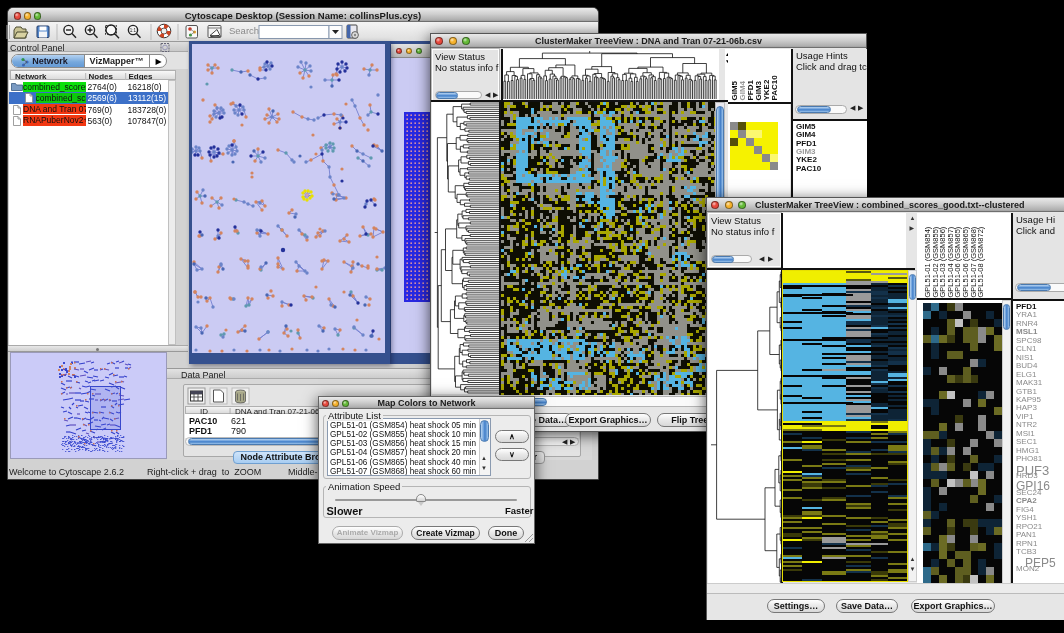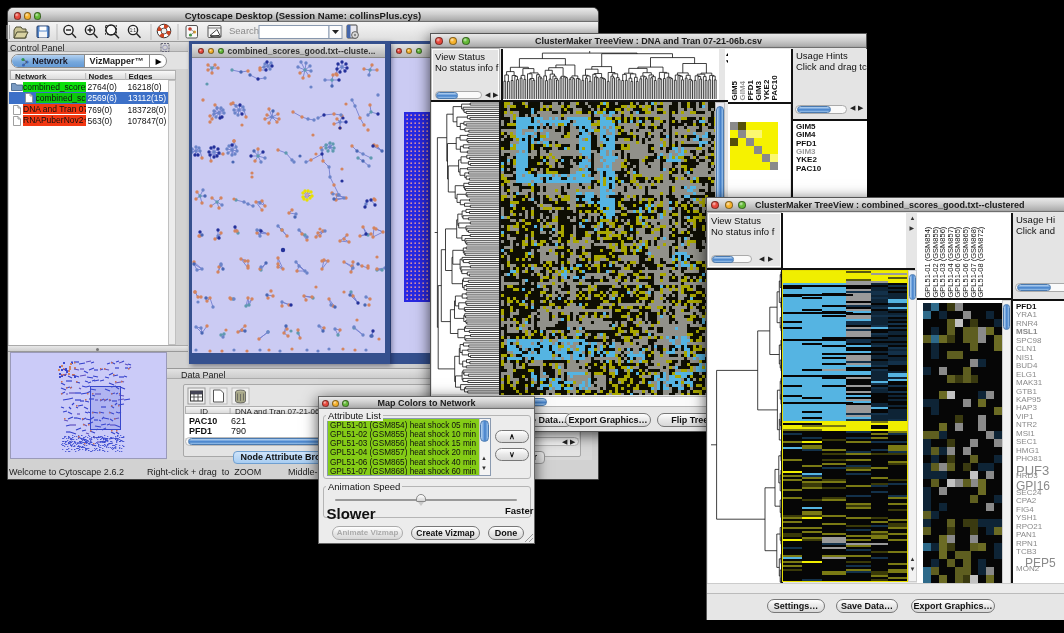--- a/index.html
+++ b/index.html
@@ -675,26 +675,20 @@
           <pattern id="dots" width="4" height="4" patternUnits="userSpaceOnUse">
             <rect width="4" height="4" fill="#2828e2"></rect>
             <rect x="2.4" y="2.4" width="1.6" height="1.6" fill="#d890a8"></rect>
           </pattern>
         </defs>
         <rect width="27" height="190" fill="url(#dots)"></rect>
       </svg>
     </div>
   </div>
 <div class="abs" style="left:189px;top:41px;width:201px;height:323px;background:#cbcbf3;border:3px solid #35508e;border-right:5px solid #35508e;border-bottom:11px solid #35508e;box-shadow:2px 2px 5px rgba(0,0,30,.4)">
-    <div class="abs" style="left:0;top:0;right:0;height:14px;background:linear-gradient(#e6e6e6,#b4b4b4);border-bottom:1px solid #888">
-      <span class="tl" style="left:6px;top:3.5px;width:6.4px;height:6.4px;background:radial-gradient(circle at 35% 30%, #fff8 0 8%, transparent 40%),#e8493d;border:0.5px solid rgba(0,0,0,.45)"></span>
-      <span class="tl" style="left:16px;top:3.5px;width:6.4px;height:6.4px;background:radial-gradient(circle at 35% 30%, #fff8 0 8%, transparent 40%),#f6b22c;border:0.5px solid rgba(0,0,0,.45)"></span>
-      <span class="tl" style="left:26px;top:3.5px;width:6.4px;height:6.4px;background:radial-gradient(circle at 35% 30%, #fff8 0 8%, transparent 40%),#64ba37;border:0.5px solid rgba(0,0,0,.45)"></span>
-      <div class="ttxt" style="top:2px;left:34px;right:8px;width:auto;font-size:8.5px;color:#333">combined_scores_good.txt--cluste...</div>
-    </div>
     <div class="abs" style="left:0;top:14px;width:193px;height:295px;overflow:hidden">
       <svg width="193" height="295" viewBox="0 0 193 295" style="">
         <path stroke="#7580d0" stroke-width="0.9" fill="none" d="M20 10L26 10M20 10L20 15M20 10L16 12M20 10L16 7M20 10L23 7M40 12L49 14M49 14L56 13M76 8L80 8M76 8L78 11M76 8L74 12M76 8L72 9M76 8L73 6M76 8L75 4M76 8L79 5M74 12L68 12M72 9L68 10M113 12L119 13M113 12L117 18M113 12L111 20M113 12L108 15M113 12L106 9M113 12L109 4M113 12L114 5M113 12L118 8M150 9L155 10M150 9L153 13M150 9L148 14M150 9L145 11M150 9L146 6M150 9L150 4M150 9L154 6M145 11L145 17M146 6L144 16M178 12L185 12M178 12L177 17M178 12L172 11M178 12L180 7M27 55L32 55M27 55L30 59M27 55L28 60M27 55L24 59M27 55L22 56M27 55L22 53M27 55L25 50M27 55L29 50M27 55L31 52M32 55L23 47M31 52L18 58M25 50L20 61M47 52L52 52M47 52L50 56M47 52L46 57M47 52L43 55M47 52L42 52M47 52L44 48M47 52L48 47M47 52L51 49M44 48L41 45M51 49L39 46M51 49L54 59M80 59L87 61M80 59L85 64M80 59L77 65M80 59L73 61M80 59L75 57M80 59L77 51M80 59L81 53M80 59L86 56M101 54L110 59M110 59L116 61M116 61L122 62M126 60L132 57M132 57L142 56M142 56L149 57M160 42L163 48M163 48L168 60M168 60L172 67M179 54L186 56M179 54L176 57M179 54L178 47M4 93L8 93M4 93L6 97M4 93L3 97M4 93L-0 94M4 93L0 91M4 93L4 89M4 93L7 90M8 93L10 100M22 94L27 95M22 94L25 98M22 94L22 99M22 94L18 97M22 94L17 94M22 94L19 90M22 94L22 89M22 94L26 91M18 97L31 96M18 97L19 103M40 92L45 93M40 92L43 96M40 92L40 97M40 92L36 95M40 92L35 91M40 92L37 88M40 92L40 87M40 92L44 89M45 93L42 83M40 97L42 83M66 98L73 100M66 98L69 104M66 98L63 103M66 98L59 98M66 98L62 93M66 98L66 91M66 98L71 94M86 92L94 95M94 95L100 102M100 102L102 104M114 104L119 102M119 102L130 96M138 89L142 90M138 89L141 93M138 89L136 93M138 89L134 90M138 89L134 87M138 89L138 85M138 89L141 86M138 85L129 90M160 88L165 93M165 93L171 96M171 96L179 100M8 138L13 138M8 138L10 145M8 138L4 141M8 138L5 134M8 138L11 132M25 144L30 147M25 144L27 150M25 144L19 148M25 144L20 140M25 144L29 140M44 142L52 144M52 144L56 146M56 146L61 148M68 145L64 144M68 145L73 148M70 143L64 144M70 143L73 148M64 144L70 152M115 137L120 138M115 137L118 140M115 137L115 142M115 137L112 141M115 137L111 139M115 137L111 135M115 137L113 133M115 137L116 133M115 137L119 134M130 92L131 103M131 103L137 109M137 109L138 119M138 119L142 127M142 127L147 137M154 140L142 141M154 140L144 142M154 140L145 137M142 141L144 142M144 142L145 137M173 149L174 146M174 146L175 143M173 149L175 143M10 177L7 178M10 177L8 178M7 178L8 178M27 180L29 175M27 180L23 181M26 172L26 178M29 175L23 181M46 175L43 173M46 175L43 169M46 175L45 173M43 173L43 169M43 173L45 173M43 169L45 173M76 176L65 172M76 176L65 175M76 176L69 173M65 172L68 178M65 172L65 175M65 172L69 173M68 178L65 175M68 178L69 173M95 178L90 172M95 178L86 168M90 172L90 172M90 172L86 168M90 172L86 168M115 182L107 172M115 179L113 177M115 179L110 176M113 177L107 172M113 177L110 176M107 172L110 176M131 173L126 175M131 173L128 178M133 173L126 175M133 173L124 179M126 175L124 179M148 183L155 177M148 183L157 184M155 177L152 181M157 184L152 181M171 169L174 176M171 169L176 177M174 176L176 177M174 176L168 178M174 176L179 176M176 177L179 176M168 178L179 176M2 204L10 211M10 211L5 212M10 211L2 206M5 212L2 206M27 209L29 206M26 214L29 206M26 214L29 207M29 206L29 207M29 207L31 211M56 210L56 203M56 210L56 208M56 210L49 201M56 203L53 203M56 203L49 201M53 203L49 201M74 205L69 212M74 205L68 211M69 212L68 211M69 212L69 209M86 209L86 200M86 209L91 211M86 209L86 206M86 200L91 211M91 211L86 206M113 213L107 208M113 213L105 213M113 213L104 204M107 208L105 213M107 208L104 204M107 208L115 215M136 203L130 203M136 203L132 202M136 203L130 211M130 203L132 202M132 202L130 211M161 204L161 210M159 214L161 210M159 214L160 208M152 204L161 210M152 204L160 208M161 210L160 208M176 210L170 208M176 210L176 208M170 208L166 206M3 234L3 234M3 234L6 239M3 234L6 239M6 239L9 239M14 240L18 240M21 249L18 240M18 240L15 243M39 241L42 241M39 241L38 240M41 241L42 241M54 248L60 241M54 248L57 247M54 248L56 240M60 241L57 247M57 247L56 240M76 240L75 237M81 238L75 237M97 247L90 244M90 244L90 248M90 244L99 247M120 239L121 240M120 239L112 238M121 240L112 238M112 238L114 242M143 249L141 248M143 249L139 247M143 249L137 241M139 247L137 241M161 238L166 245M161 238L158 237M166 245L158 237M166 245L159 234M158 237L159 234M178 241L174 239M10 275L9 270M9 270L4 269M10 275L4 269M10 275L15 268M31 279L29 277M29 277L32 276M31 279L32 276M46 274L53 273M53 273L50 272M46 274L50 272M46 274L53 268M76 274L67 281M67 281L76 274M76 274L76 274M92 275L95 271M95 271L94 268M92 275L94 268M92 275L96 278M106 272L106 275M106 275L108 280M106 272L108 280M131 273L127 268M127 268L132 270M131 273L132 270M146 277L143 271M143 271L148 272M146 277L148 272M162 270L162 269M162 269L171 277M162 270L171 277M58 17L66 21M66 21L73 20M140 22L147 22M140 22L140 28M140 22L133 22M140 22L141 17M148 64L154 64M148 64L148 70M148 64L142 66M148 64L145 61M148 64L150 58M166 100L171 103M171 103L177 108M182 87L190 93M190 93L185 88M190 93L181 88M185 88L181 88M100 152L97 155M97 155L104 156M140 135L146 137M146 137L152 140M179 142L183 147M182 141L183 142M182 170L181 179M182 170L191 174M184 171L191 174M181 179L191 174M185 211L185 212M185 211L190 212M185 211L193 210M185 212L190 212M181 273L180 278M180 278L179 278M181 273L179 278"></path>
         <g fill="#5f9ab0">
           <circle cx="20" cy="10" r="1.7"></circle>
           <circle cx="40" cy="12" r="1.7"></circle>
           <circle cx="113" cy="12" r="1.7"></circle>
           <circle cx="178" cy="12" r="1.7"></circle>
           <circle cx="179" cy="54" r="1.7"></circle>
           <circle cx="66" cy="98" r="1.7"></circle>
@@ -1381,21 +1375,21 @@
       <span class="abs" style="left:3px;top:110.85px;font-size:8px;color:#8a8a8a;font-weight:normal">VIP1</span>
       <span class="abs" style="left:3px;top:119.29999999999998px;font-size:8px;color:#8a8a8a;font-weight:normal">NTR2</span>
       <span class="abs" style="left:3px;top:127.74999999999999px;font-size:8px;color:#8a8a8a;font-weight:normal">MSI1</span>
       <span class="abs" style="left:3px;top:136.2px;font-size:8px;color:#8a8a8a;font-weight:normal">SEC1</span>
       <span class="abs" style="left:3px;top:144.64999999999998px;font-size:8px;color:#8a8a8a;font-weight:normal">HMG1</span>
       <span class="abs" style="left:3px;top:153.1px;font-size:8px;color:#8a8a8a;font-weight:normal">PHO81</span>
       <span class="abs" style="left:3px;top:161.54999999999998px;font-size:13px;color:#8a8a8a;font-weight:normal">PUF3</span>
       <span class="abs" style="left:3px;top:170.0px;font-size:8px;color:#8a8a8a;font-weight:normal">HRD3</span>
       <span class="abs" style="left:3px;top:178.45px;font-size:12px;color:#8a8a8a;font-weight:normal">GPI16</span>
       <span class="abs" style="left:3px;top:186.89999999999998px;font-size:8px;color:#8a8a8a;font-weight:normal">SEC24</span>
-      <span class="abs" style="left:3px;top:195.35px;font-size:8px;color:#8a8a8a;font-weight:normal">CPA2</span>
+      <span class="abs" style="left:3px;top:195.35px;font-size:8px;color:#8a8a8a;font-weight:bold">CPA2</span>
       <span class="abs" style="left:3px;top:203.79999999999998px;font-size:8px;color:#8a8a8a;font-weight:normal">FIG4</span>
       <span class="abs" style="left:3px;top:212.24999999999997px;font-size:8px;color:#8a8a8a;font-weight:normal">YSH1</span>
       <span class="abs" style="left:3px;top:220.7px;font-size:8px;color:#8a8a8a;font-weight:normal">RPO21</span>
       <span class="abs" style="left:3px;top:229.14999999999998px;font-size:8px;color:#8a8a8a;font-weight:normal">PAN1</span>
       <span class="abs" style="left:3px;top:237.59999999999997px;font-size:8px;color:#8a8a8a;font-weight:normal">RPN1</span>
       <span class="abs" style="left:3px;top:246.04999999999998px;font-size:8px;color:#8a8a8a;font-weight:normal">TCB3</span>
       <span class="abs" style="left:12px;top:254.49999999999997px;font-size:12px;color:#8a8a8a;font-weight:normal">PEP5</span>
       <span class="abs" style="left:3px;top:262.95px;font-size:8px;color:#8a8a8a;font-weight:normal">MON2</span>
     </div>
     <div class="abs" style="left:0;top:385px;width:380px;height:10px;background:#ececec;border-top:1px solid #ccc"></div>
@@ -1405,39 +1399,39 @@
     <div class="btn" style="left:204px;top:401px;width:84px;height:14px;font-size:9px;line-height:12px">Export Graphics…</div>
   </div>
 <div class="win" style="left:318px;top:396px;width:217px;height:148px;background:#ececec;border:1px solid #666">
     <div class="titlebar" style="height:12px;border-radius:4px 4px 0 0"></div>
     <span class="tl" style="left:3px;top:2.5px;width:7.0px;height:7.0px;background:radial-gradient(circle at 35% 30%, #fff8 0 8%, transparent 40%),#e8493d;border:0.5px solid rgba(0,0,0,.45)"></span>
     <span class="tl" style="left:13px;top:2.5px;width:7.0px;height:7.0px;background:radial-gradient(circle at 35% 30%, #fff8 0 8%, transparent 40%),#f6b22c;border:0.5px solid rgba(0,0,0,.45)"></span>
     <span class="tl" style="left:23px;top:2.5px;width:7.0px;height:7.0px;background:radial-gradient(circle at 35% 30%, #fff8 0 8%, transparent 40%),#64ba37;border:0.5px solid rgba(0,0,0,.45)"></span>
     <div class="ttxt" style="top:1px;font-size:9px">Map Colors to Network</div>
     <span class="abs" style="left:7px;top:13px;font-size:9.5px;color:#111;background:#ececec;padding:0 2px;z-index:3">Attribute List</span>
     <div class="grp" style="left:4px;top:18px;width:208px;height:64px"></div>
-    <div class="abs" style="left:8px;top:21px;width:164px;height:58px;background:#84cc16;border:1px solid #8a9ab0;overflow:hidden">
+    <div class="abs" style="left:8px;top:21px;width:164px;height:58px;background:#ffffff;border:1px solid #8a9ab0;overflow:hidden">
       <span class="abs" style="left:2px;top:1.5px;font-size:8.2px;color:#111;white-space:nowrap">GPL51-01 (GSM854) heat shock 05 min</span>
       <span class="abs" style="left:2px;top:10.8px;font-size:8.2px;color:#111;white-space:nowrap">GPL51-02 (GSM855) heat shock 10 min</span>
       <span class="abs" style="left:2px;top:20.1px;font-size:8.2px;color:#111;white-space:nowrap">GPL51-03 (GSM856) heat shock 15 min</span>
       <span class="abs" style="left:2px;top:29.400000000000002px;font-size:8.2px;color:#111;white-space:nowrap">GPL51-04 (GSM857) heat shock 20 min</span>
       <span class="abs" style="left:2px;top:38.7px;font-size:8.2px;color:#111;white-space:nowrap">GPL51-06 (GSM865) heat shock 40 min</span>
       <span class="abs" style="left:2px;top:48.0px;font-size:8.2px;color:#111;white-space:nowrap">GPL51-07 (GSM868) heat shock 60 min</span>
       <div class="abs" style="left:151px;top:0;width:11px;height:58px;background:#f4f4f4;border-left:1px solid #ccc"></div>
       <div style="position:absolute;left:152px;top:1px;width:9px;height:22px;border-radius:4.5px;background:linear-gradient(to right,#b8d4f0,#5e96d8 45%,#3f7cc6 55%,#9cc4ec);border:0.5px solid #4a7ab0"></div>
       <span class="abs" style="left:153px;top:36px;font-size:6px;color:#333">▲</span>
       <span class="abs" style="left:153px;top:46px;font-size:6px;color:#333">▼</span>
     </div>
     <div class="btn" style="left:176px;top:33px;width:34px;height:13px;font-size:8px;line-height:11px">∧</div>
     <div class="btn" style="left:176px;top:51px;width:34px;height:13px;font-size:8px;line-height:11px">∨</div>
     <span class="abs" style="left:7px;top:84px;font-size:9.5px;color:#111;background:#ececec;padding:0 2px;z-index:3">Animation Speed</span>
     <div class="grp" style="left:4px;top:89px;width:208px;height:32px"></div>
     <div class="abs" style="left:16px;top:101.5px;width:182px;height:2px;background:#999;border-radius:1px"></div>
     <div class="abs" style="left:97px;top:96.5px;width:10px;height:8px;background:linear-gradient(#fff,#d4d4d4);border:1px solid #888;border-radius:5px 5px 1px 1px"></div>
     <div class="abs" style="left:99.2px;top:105px;width:0;height:0;border-left:3.4px solid transparent;border-right:3.4px solid transparent;border-top:4px solid #c8c8c8"></div>
-    <span class="abs" style="left:7.5px;top:108px;font-size:15px;font-weight:bold;color:#111">Slower</span>
+    <span class="abs" style="left:7.5px;top:108px;font-size:11px;font-weight:bold;color:#111">Slower</span>
     <span class="abs" style="left:186px;top:108px;font-size:9.5px;font-weight:bold;color:#111">Faster</span>
     <div class="btn" style="left:13px;top:129px;width:71px;height:14px;font-size:8px;line-height:12px;color:#aaa;border-color:#aaa;white-space:nowrap;overflow:hidden">Animate Vizmap</div>
     <div class="btn" style="left:92px;top:129px;width:69px;height:14px;font-size:8.5px;line-height:12px">Create Vizmap</div>
     <div class="btn" style="left:169px;top:129px;width:36px;height:14px;font-size:9px;line-height:12px">Done</div>
     <svg class="abs" style="right:0;bottom:0" width="10" height="10">
       <path d="M9 1L1 9M9 5L5 9" stroke="#999" stroke-width="1"></path>
     </svg>
   </div>
 </body></html>

